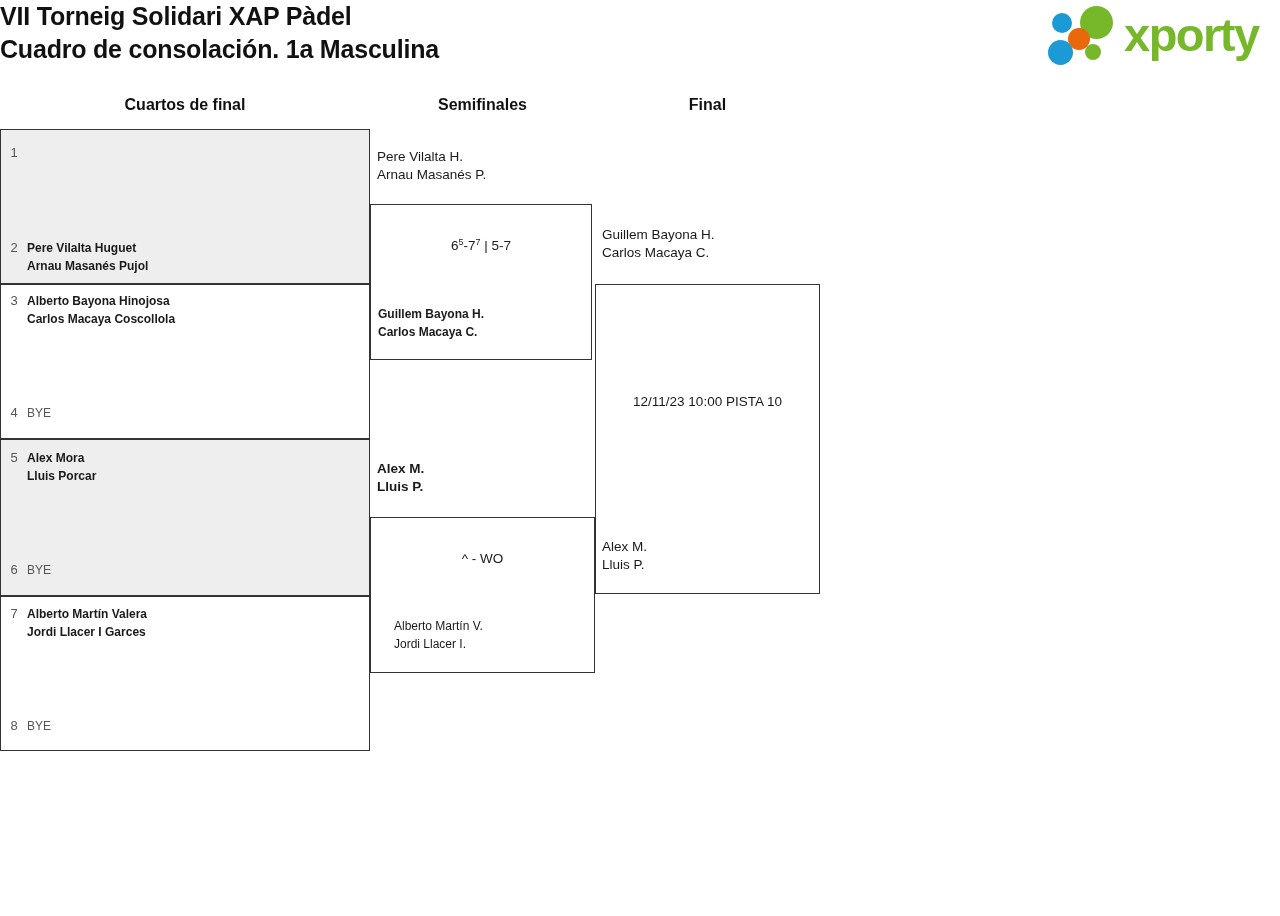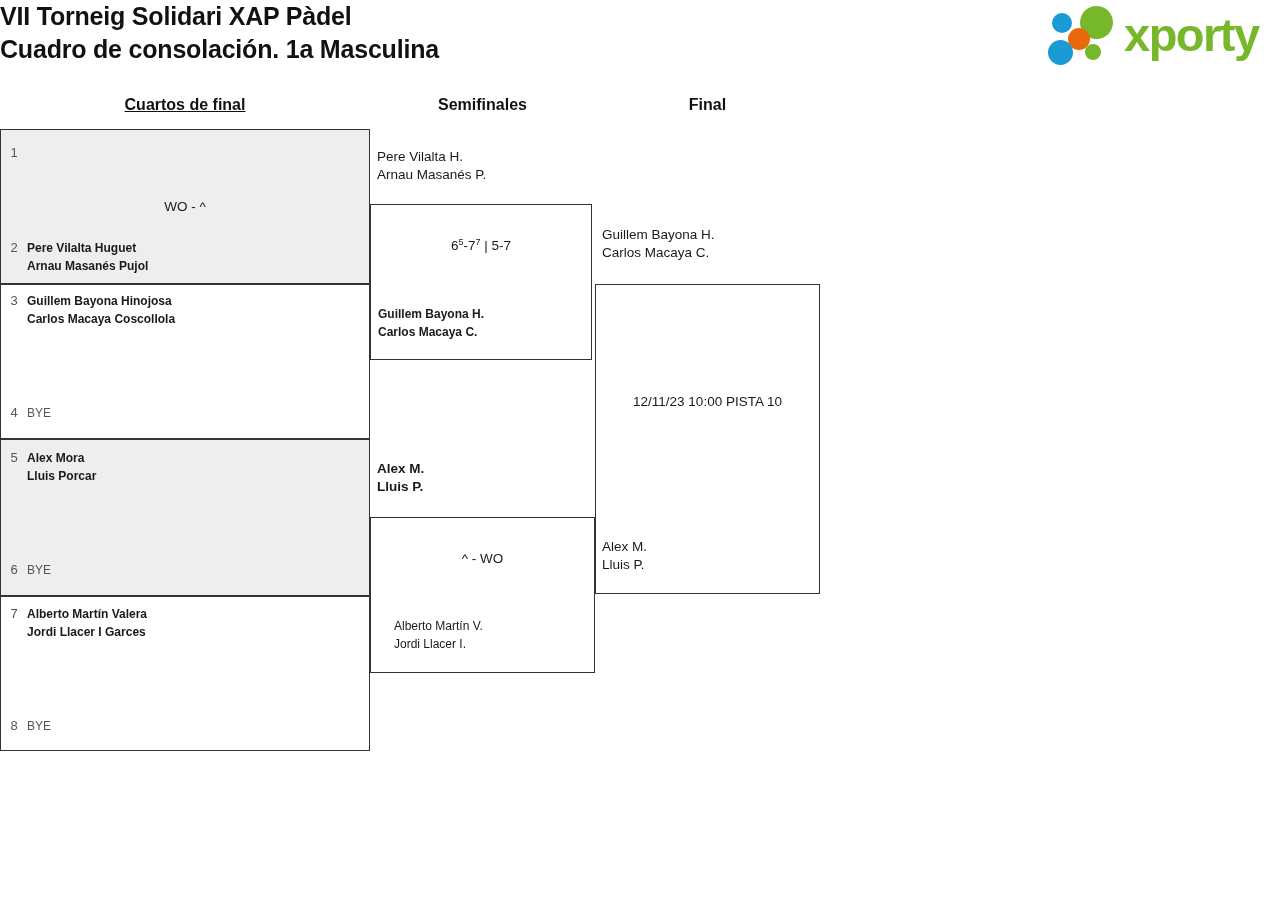--- a/index.html
+++ b/index.html
@@ -149,44 +149,43 @@
 
 <div id="brand-logo">
   <span class="dot" style="left:4px; top:9px; width:20px; height:20px; background:#1b9ad6;"></span>
   <span class="dot" style="left:32px; top:2px; width:33px; height:33px; background:#76b82a;"></span>
   <span class="dot" style="left:20px; top:24px; width:22px; height:22px; background:#e8690b;"></span>
   <span class="dot" style="left:0px; top:36px; width:25px; height:25px; background:#1b9ad6;"></span>
   <span class="dot" style="left:37px; top:40px; width:16px; height:16px; background:#76b82a;"></span>
   <span class="wordmark">xporty</span>
 </div>
 
-<div class="round-header" style="left:0px; width:370px;text-decoration:underline;">Cuartos de final</div>
+<div class="round-header" style="left:0px; width:370px;">Cuartos de final</div>
 <div class="round-header" style="left:370px; width:225px;">Semifinales</div>
 <div class="round-header" style="left:595px; width:225px;">Final</div>
 
 <div class="match-box shaded" style="left:0px; top:129px; width:370px; height:155px;">
   <div class="slot" style="top:14px;">
     <span class="seed">1</span>
     <span class="team"></span>
   </div>
-  <div class="score" style="top:68px;">WO - ^</div>
   <div class="slot" style="top:109px;">
     <span class="seed">2</span>
     <span class="team winner">
       <span class="p">Pere Vilalta Huguet</span>
       <span class="p">Arnau Masanés Pujol</span>
     </span>
   </div>
 </div>
 
 <div class="match-box" style="left:0px; top:284px; width:370px; height:155px;">
   <div class="slot" style="top:7px;">
     <span class="seed">3</span>
     <span class="team winner">
-      <span class="p">Guillem Bayona Hinojosa</span>
+      <span class="p">Alberto Bayona Hinojosa</span>
       <span class="p">Carlos Macaya Coscollola</span>
     </span>
   </div>
   <div class="score" style="top:68px;"></div>
   <div class="slot" style="top:119px;">
     <span class="seed">4</span>
     <span class="team bye">BYE</span>
   </div>
 </div>
 

